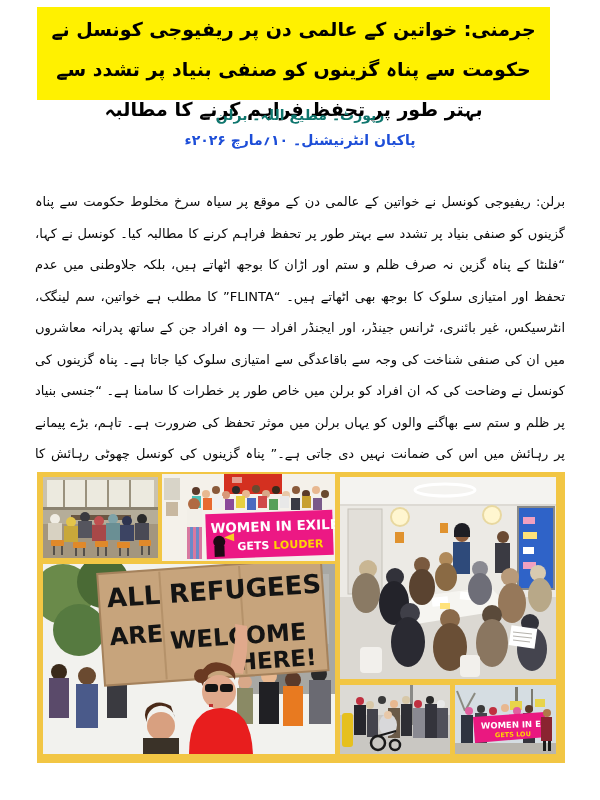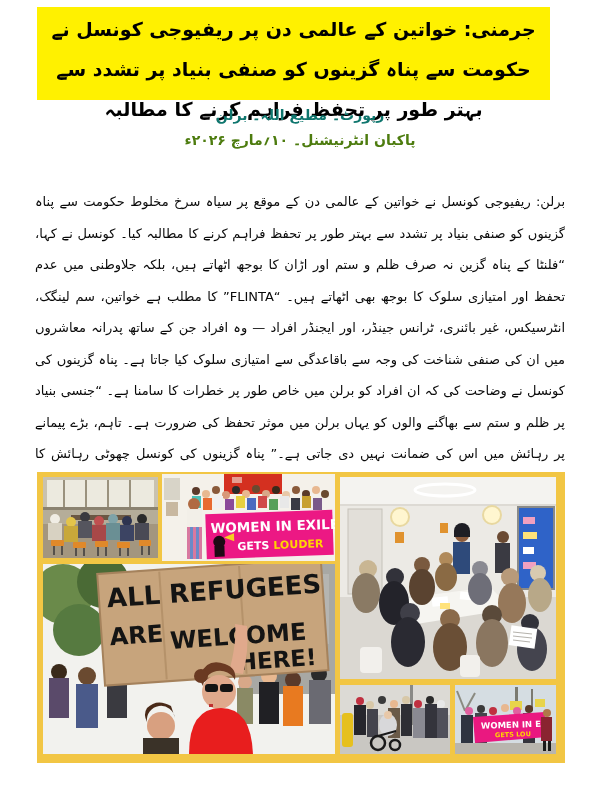--- a/index.html
+++ b/index.html
@@ -13,21 +13,21 @@
     font-weight:bold;font-size:19px;line-height:40px;
     display:flex;justify-content:center;
     padding:2px 12px;box-sizing:border-box;
   }
   .byline{
     position:absolute;top:107px;left:0;width:100%;text-align:center;
     color:#0f766e;font-weight:bold;font-size:14px;direction:rtl;
   }
   .dateline{
     position:absolute;top:132px;left:0;width:100%;text-align:center;
-    color:#4d7c0f;font-weight:bold;font-size:14px;direction:rtl;
+    color:#1d4ed8;font-weight:bold;font-size:14px;direction:rtl;
   }
   .article-body{
     position:absolute;top:186px;left:35px;width:530px;height:284px;
     overflow:hidden;direction:rtl;text-align:justify;
     font-size:13px;line-height:31.5px;color:#0a0a0a;
   }
   .collage{
     position:absolute;left:37px;top:472px;width:528px;height:291px;
     background:#f2c644;
   }

